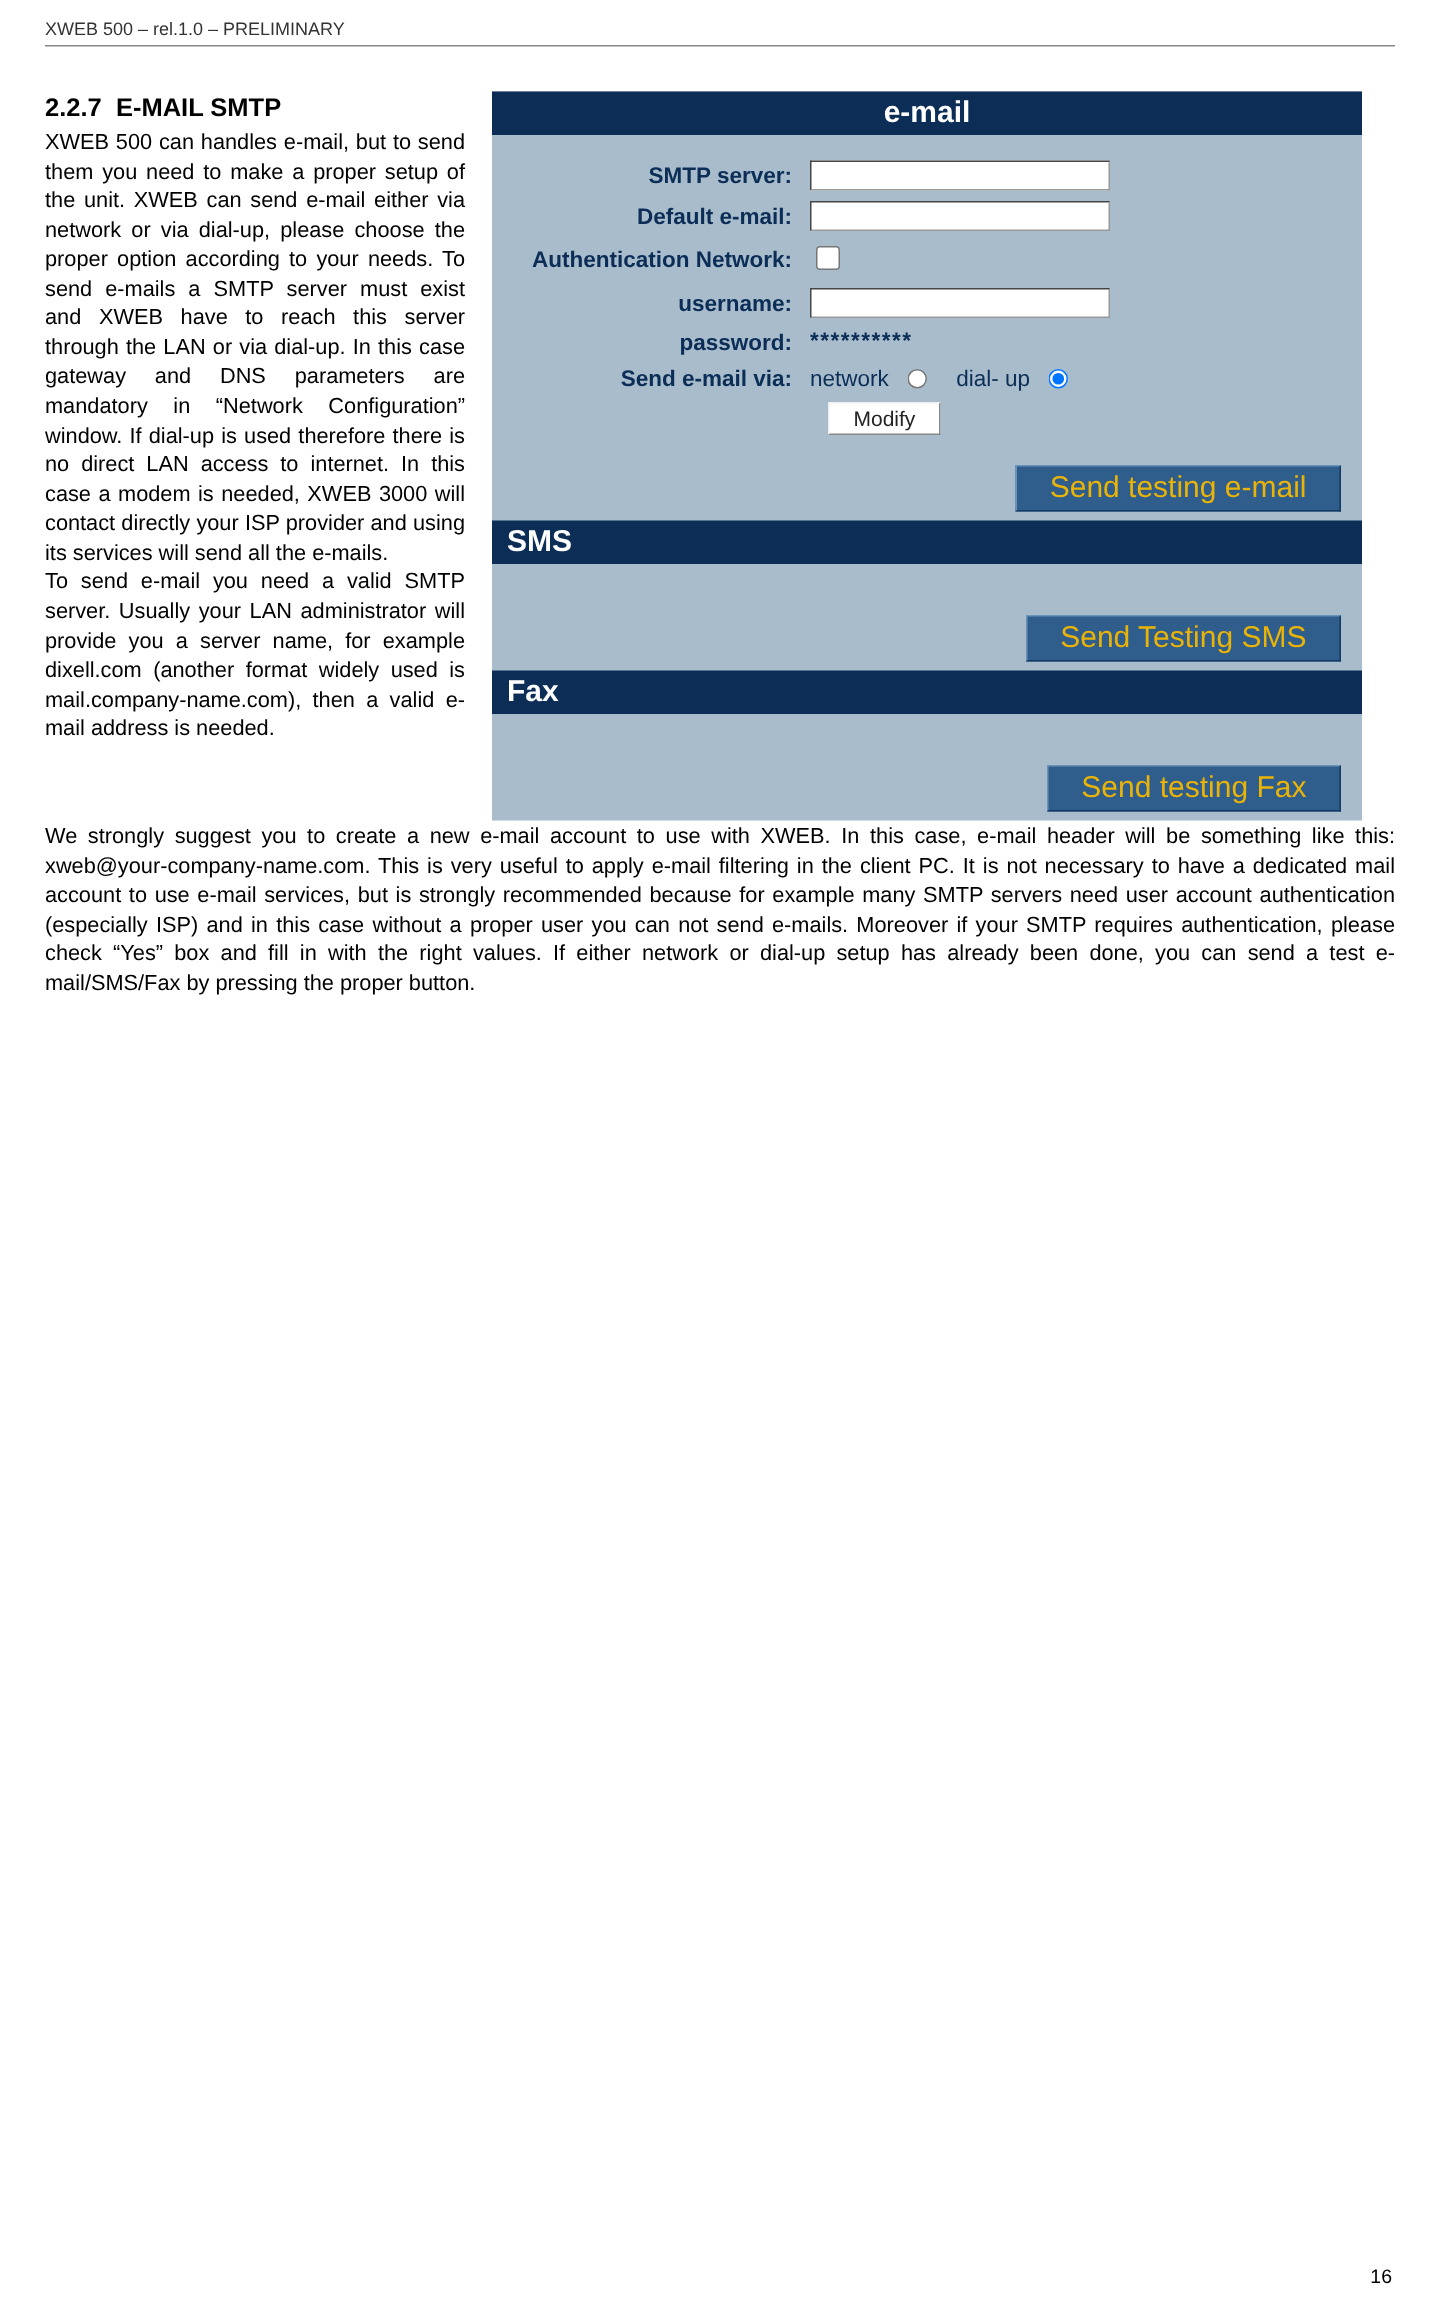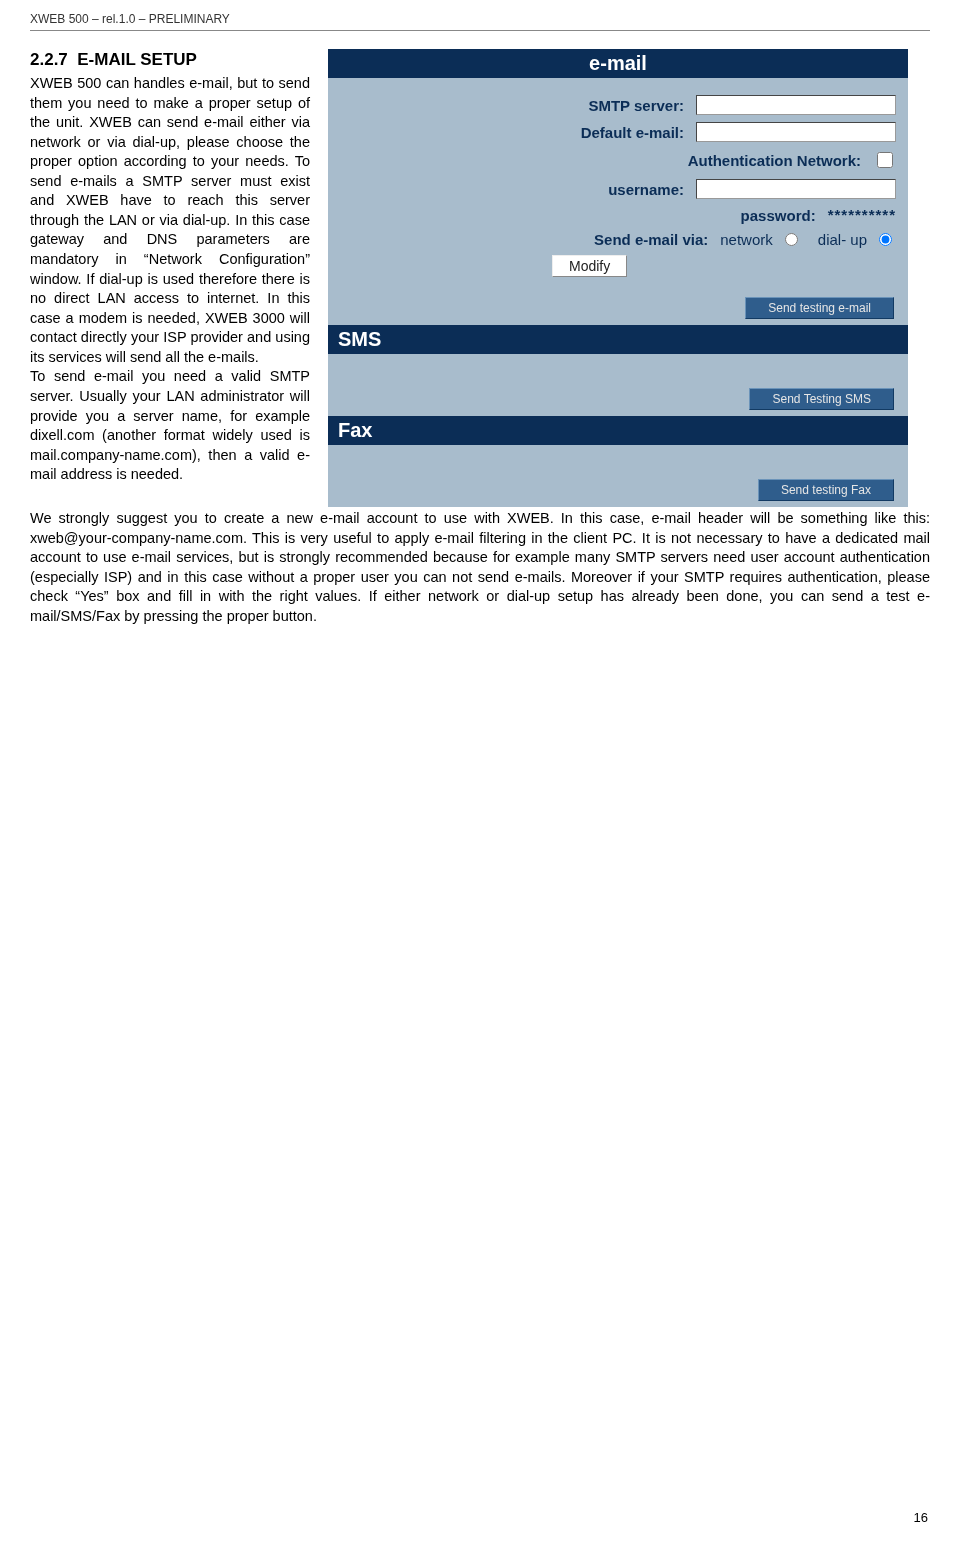--- a/index.html
+++ b/index.html
@@ -14,21 +14,21 @@
   .page {
     padding: 12px 30px 30px 30px;
     position: relative;
     min-height: 1541px;
   }
   .doc-header {
     font-size: 12px;
     color: #333;
     border-bottom: 1px solid #888;
     padding-bottom: 4px;
-    margin-bottom: 18px;
+    margin-bottom: 30px;
   }
   .content {
     display: flex;
     gap: 18px;
     align-items: flex-start;
   }
   .left-col {
     width: 280px;
     font-size: 14.5px;
     line-height: 1.35;
@@ -50,21 +50,20 @@
     padding: 3px 10px;
     font-size: 20px;
     font-weight: bold;
   }
   .email-title { text-align: center; font-weight: bold; }
   .form-block { padding: 10px 12px 14px 12px; }
   .row {
     display: flex;
     align-items: center;
     margin: 7px 0;
-    justify-content: flex-end;
   }
   .lbl {
     width: 200px;
     text-align: right;
     padding-right: 12px;
     color: #0b2d56;
     font-weight: bold;
     font-size: 15px;
   }
   .val input[type=text] {
@@ -99,26 +98,26 @@
     cursor: pointer;
   }
   .btn-row { text-align: left; padding-left: 212px; margin-top: 6px; }
   .action-strip {
     display: flex;
     justify-content: flex-end;
     padding: 6px 14px;
   }
   .btn-blue {
     background: #2f5d8c;
-    color: #e5e5e5;
+    color: #eab308;
     border: 1px solid #123a63;
     border-top-color: #6a93b9;
     border-left-color: #6a93b9;
     padding: 3px 22px;
-    font-size: 12px;
+    font-size: 20px;
     cursor: pointer;
   }
   .section-gap { height: 28px; }
   .below-text {
     font-size: 14.5px;
     line-height: 1.35;
     margin-top: 2px;
     text-align: justify;
   }
   .section-title-num { white-space: pre; }
@@ -132,21 +131,21 @@
 </style>
 </head>
 <body>
 
 <div class="page">
   <div class="doc-header">XWEB 500 – rel.1.0 – PRELIMINARY</div>
 
   <div class="content">
     <div class="left-col">
       <p class="section-title">
-        <span class="section-title-num">2.2.7</span>&nbsp;&nbsp;<span>E-MAIL SETUP</span>
+        <span class="section-title-num">2.2.7</span>&nbsp;&nbsp;<span>E-MAIL SMTP</span>
       </p>
       <div style="white-space: pre-line;">XWEB 500 can handles e-mail, but to send them you need to make a proper setup of the unit. XWEB can send e-mail either via network or via dial-up, please choose the proper option according to your needs. To send e-mails a SMTP server must exist and XWEB have to reach this server through the LAN or via dial-up. In this case gateway and DNS parameters are mandatory in “Network Configuration” window. If dial-up is used therefore there is no direct LAN access to internet. In this case a modem is needed, XWEB 3000 will contact directly your ISP provider and using its services will send all the e-mails.
 To send e-mail you need a valid SMTP server. Usually your LAN administrator will provide you a server name, for example dixell.com (another format widely used is mail.company-name.com), then a valid e-mail address is needed.</div>
     </div>
 
     <div class="panel">
       <div class="bar-dark email-title">e-mail</div>
       <div class="form-block">
         <div class="row">
           <div class="lbl">SMTP server:</div>

